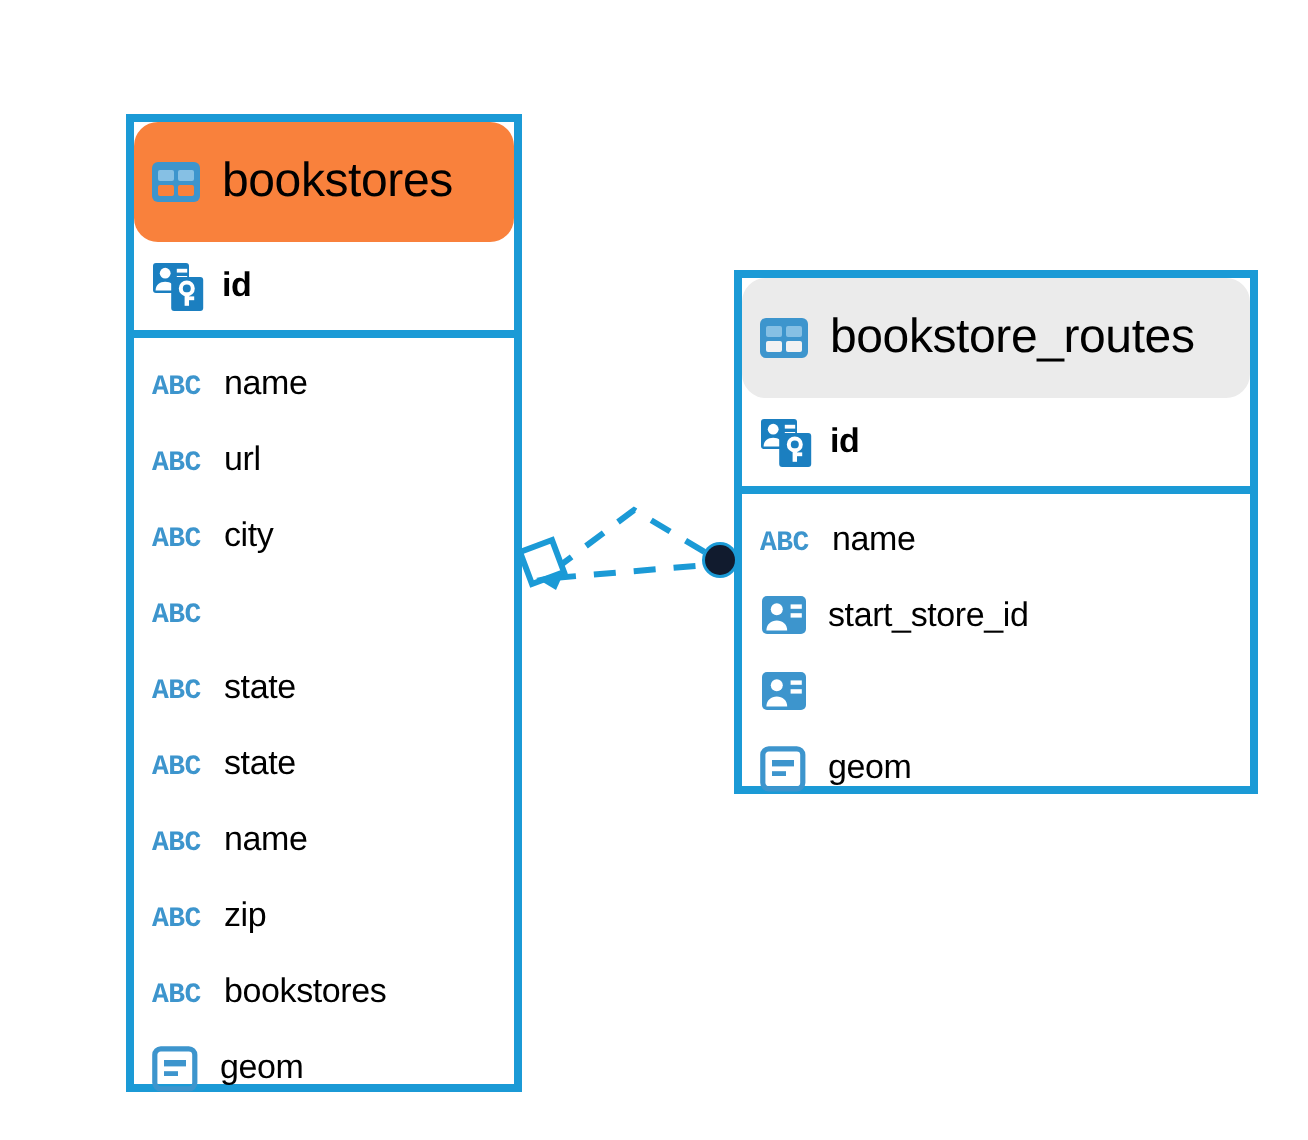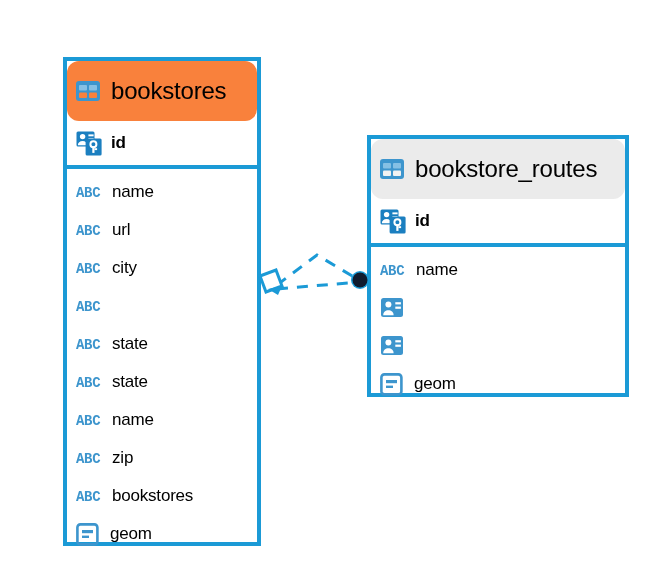--- a/index.html
+++ b/index.html
@@ -292,20 +292,21 @@
       <div class="field-row">
         <span class="icon">
           <svg width="25" height="22" viewBox="0 0 25 22">
             <rect x="1" y="1" width="22" height="19" rx="2.5" fill="#3d95cd"></rect>
             <circle cx="8.4" cy="7.6" r="3.0" fill="#ffffff"></circle>
             <path d="M3.2 18.2c0-3.0 2.4-4.9 5.2-4.9s5.2 1.9 5.2 4.9z" fill="#ffffff"></path>
             <rect x="15.3" y="5.2" width="5.6" height="2.2" fill="#ffffff"></rect>
             <rect x="15.3" y="9.6" width="5.6" height="2.2" fill="#ffffff"></rect>
           </svg>
         </span>
+        <span class="field-label">start_store_id</span>
       </div>
 
       <div class="field-row">
         <span class="icon">
           <svg width="25" height="22" viewBox="0 0 25 22">
             <rect x="1" y="1" width="22" height="19" rx="2.5" fill="#3d95cd"></rect>
             <circle cx="8.4" cy="7.6" r="3.0" fill="#ffffff"></circle>
             <path d="M3.2 18.2c0-3.0 2.4-4.9 5.2-4.9s5.2 1.9 5.2 4.9z" fill="#ffffff"></path>
             <rect x="15.3" y="5.2" width="5.6" height="2.2" fill="#ffffff"></rect>
             <rect x="15.3" y="9.6" width="5.6" height="2.2" fill="#ffffff"></rect>

